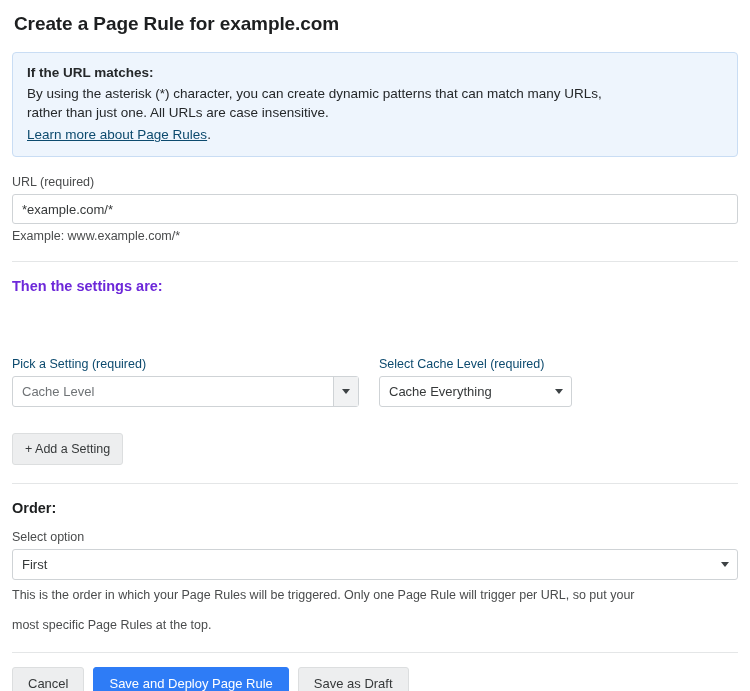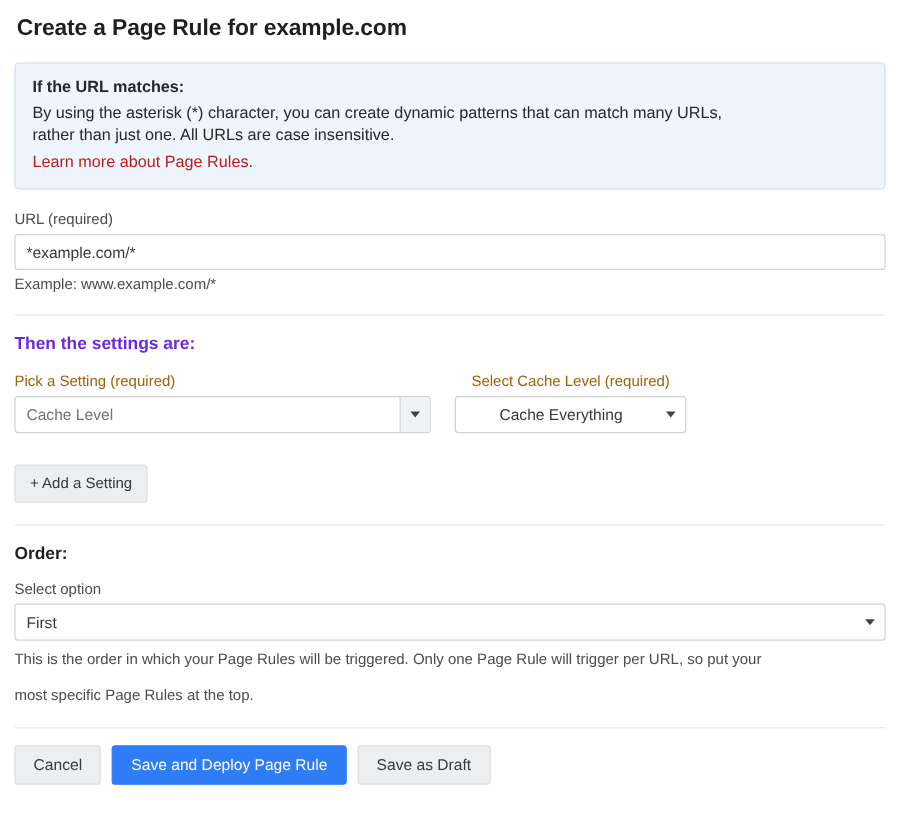--- a/index.html
+++ b/index.html
@@ -42,21 +42,22 @@
   }
   .info-text {
     font-size: 13.5px;
     line-height: 19px;
     color: #25282a;
   }
   .info-link {
     display: inline-block;
     margin-top: 5px;
     font-size: 13.5px;
-    color: #b91c1c;
+    color: #0c4a6e;
+    text-decoration: underline;
     cursor: pointer;
   }
   .info-period { font-size: 13.5px; color: #25282a; }
   .field-label {
     font-size: 12.5px;
     color: #4a4c4d;
     margin-top: 18px;
     margin-bottom: 5px;
   }
   .text-input {
@@ -87,25 +88,26 @@
     color: #6d28d9;
     margin-top: 16px;
   }
   .row {
     display: flex;
     align-items: flex-start;
     gap: 20px;
     margin-top: 16px;
   }
   .col-setting { width: 347px; }
-  .col-cache { width: 193px; text-align: center; }
+  .col-cache { width: 193px; }
   .sublabel {
     font-size: 12.5px;
-    color: #a16207;
+    color: #0c4a6e;
     margin-bottom: 5px;
+    margin-top: 47px;
   }
   .select-wrap {
     position: relative;
     height: 31px;
     border: 1px solid #cfd3d6;
     border-radius: 3px;
     background: #fff;
     display: flex;
     align-items: center;
     cursor: pointer;

